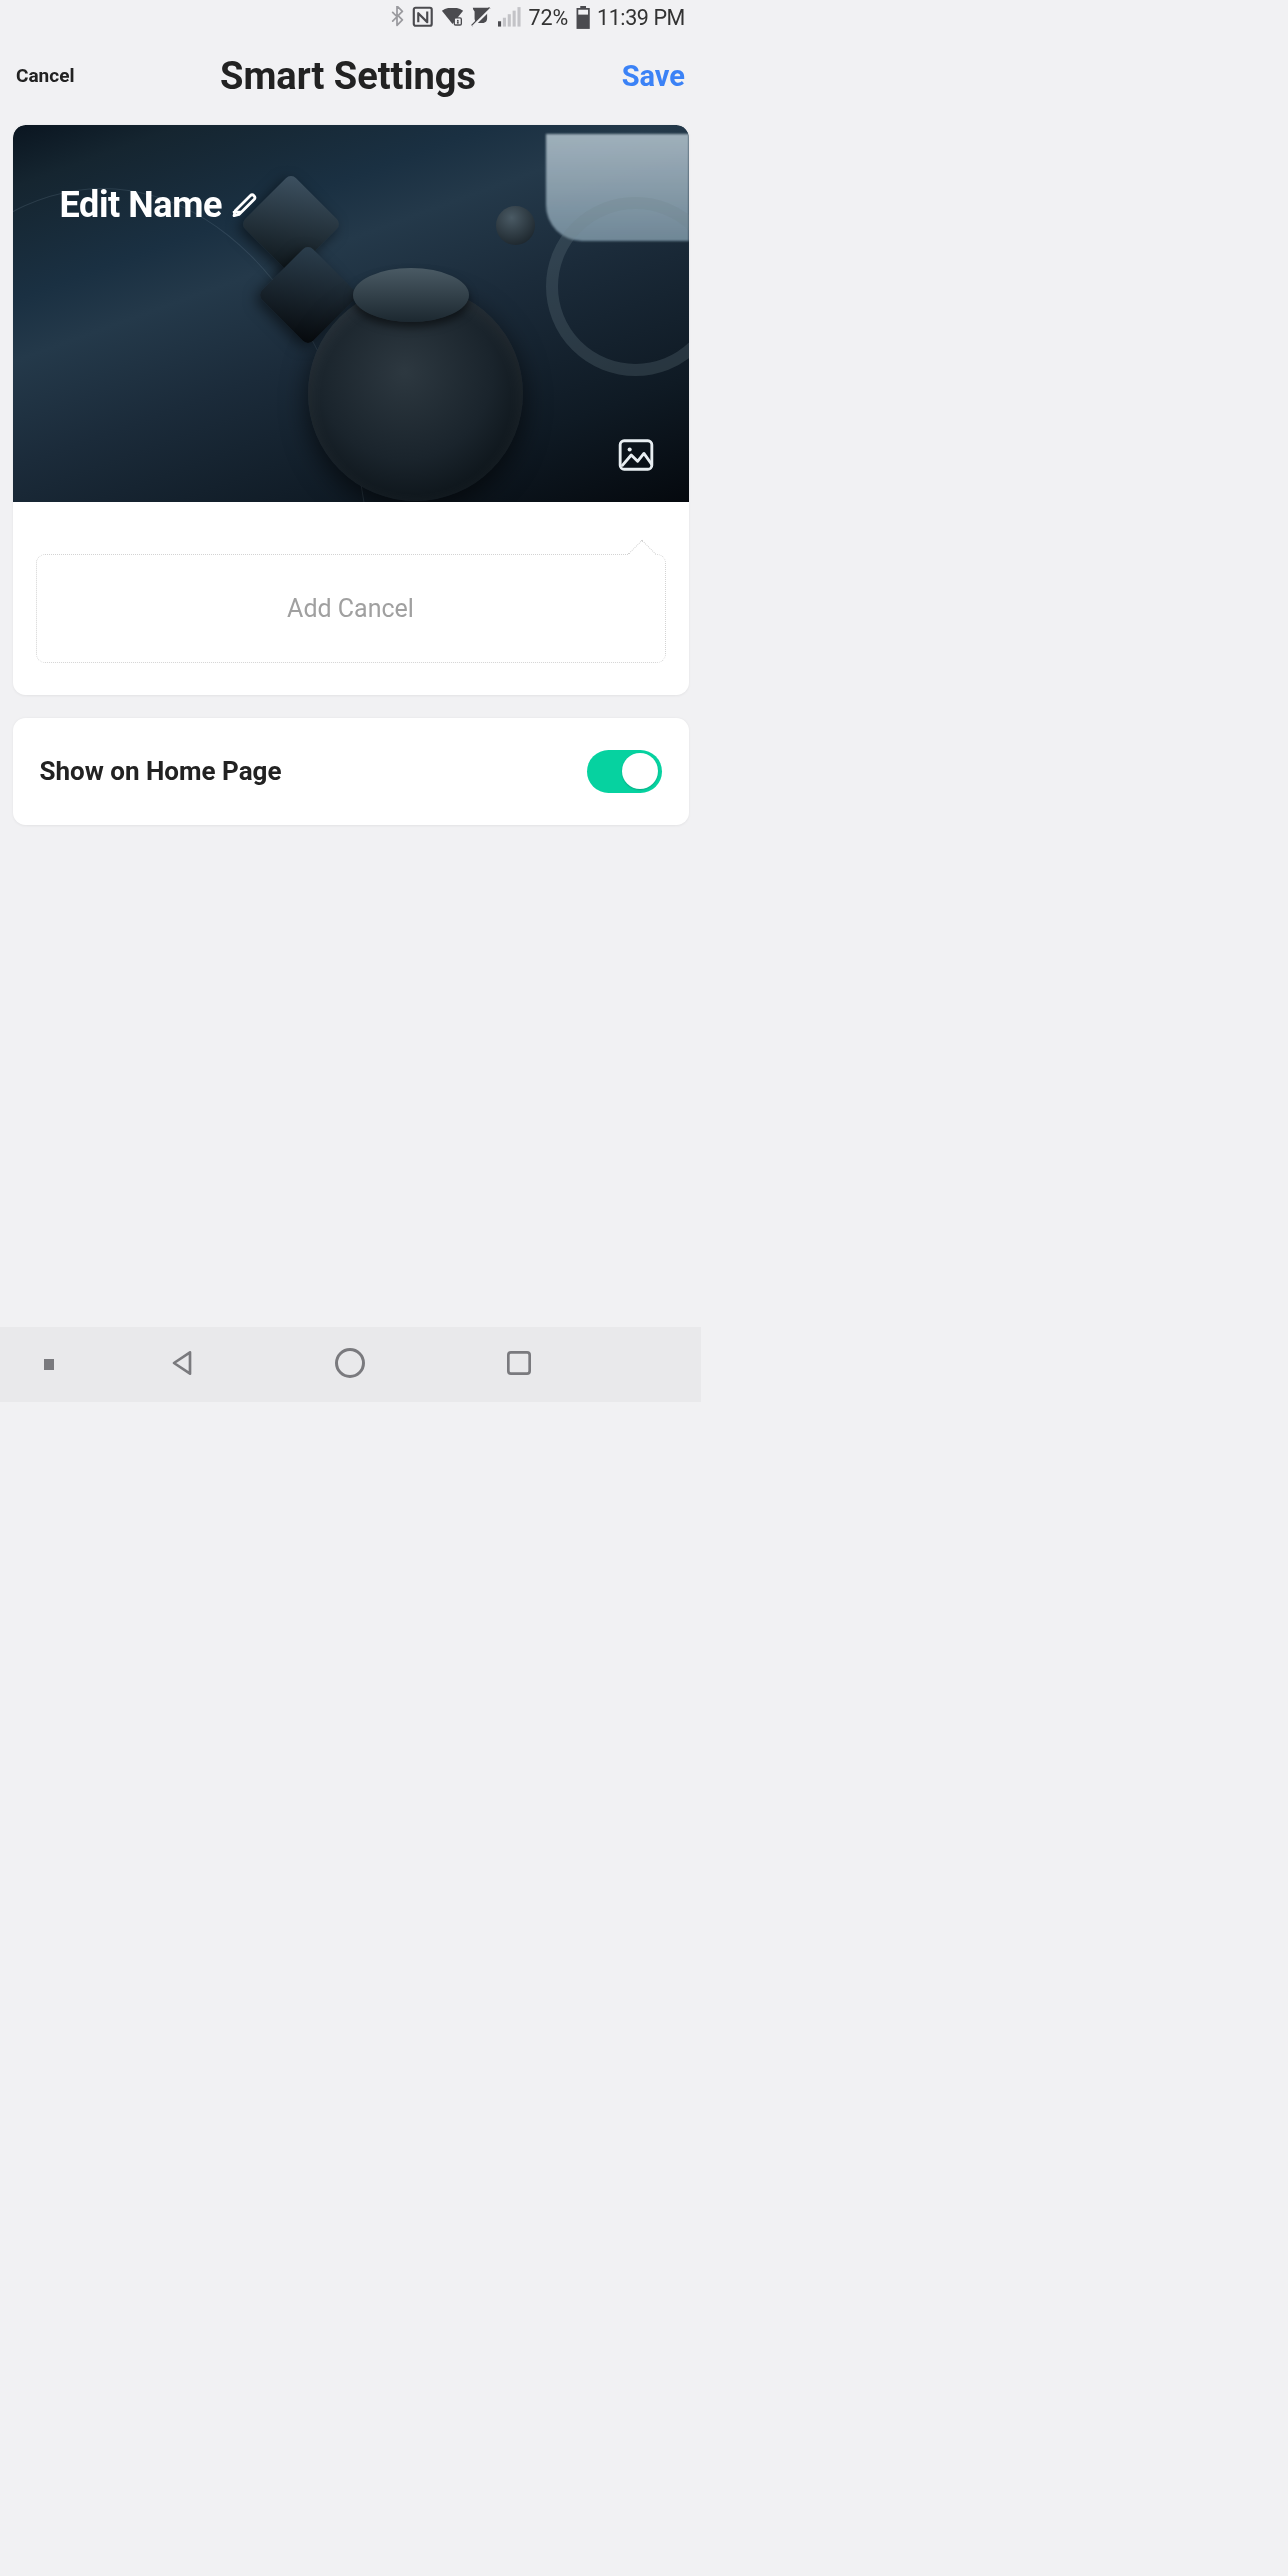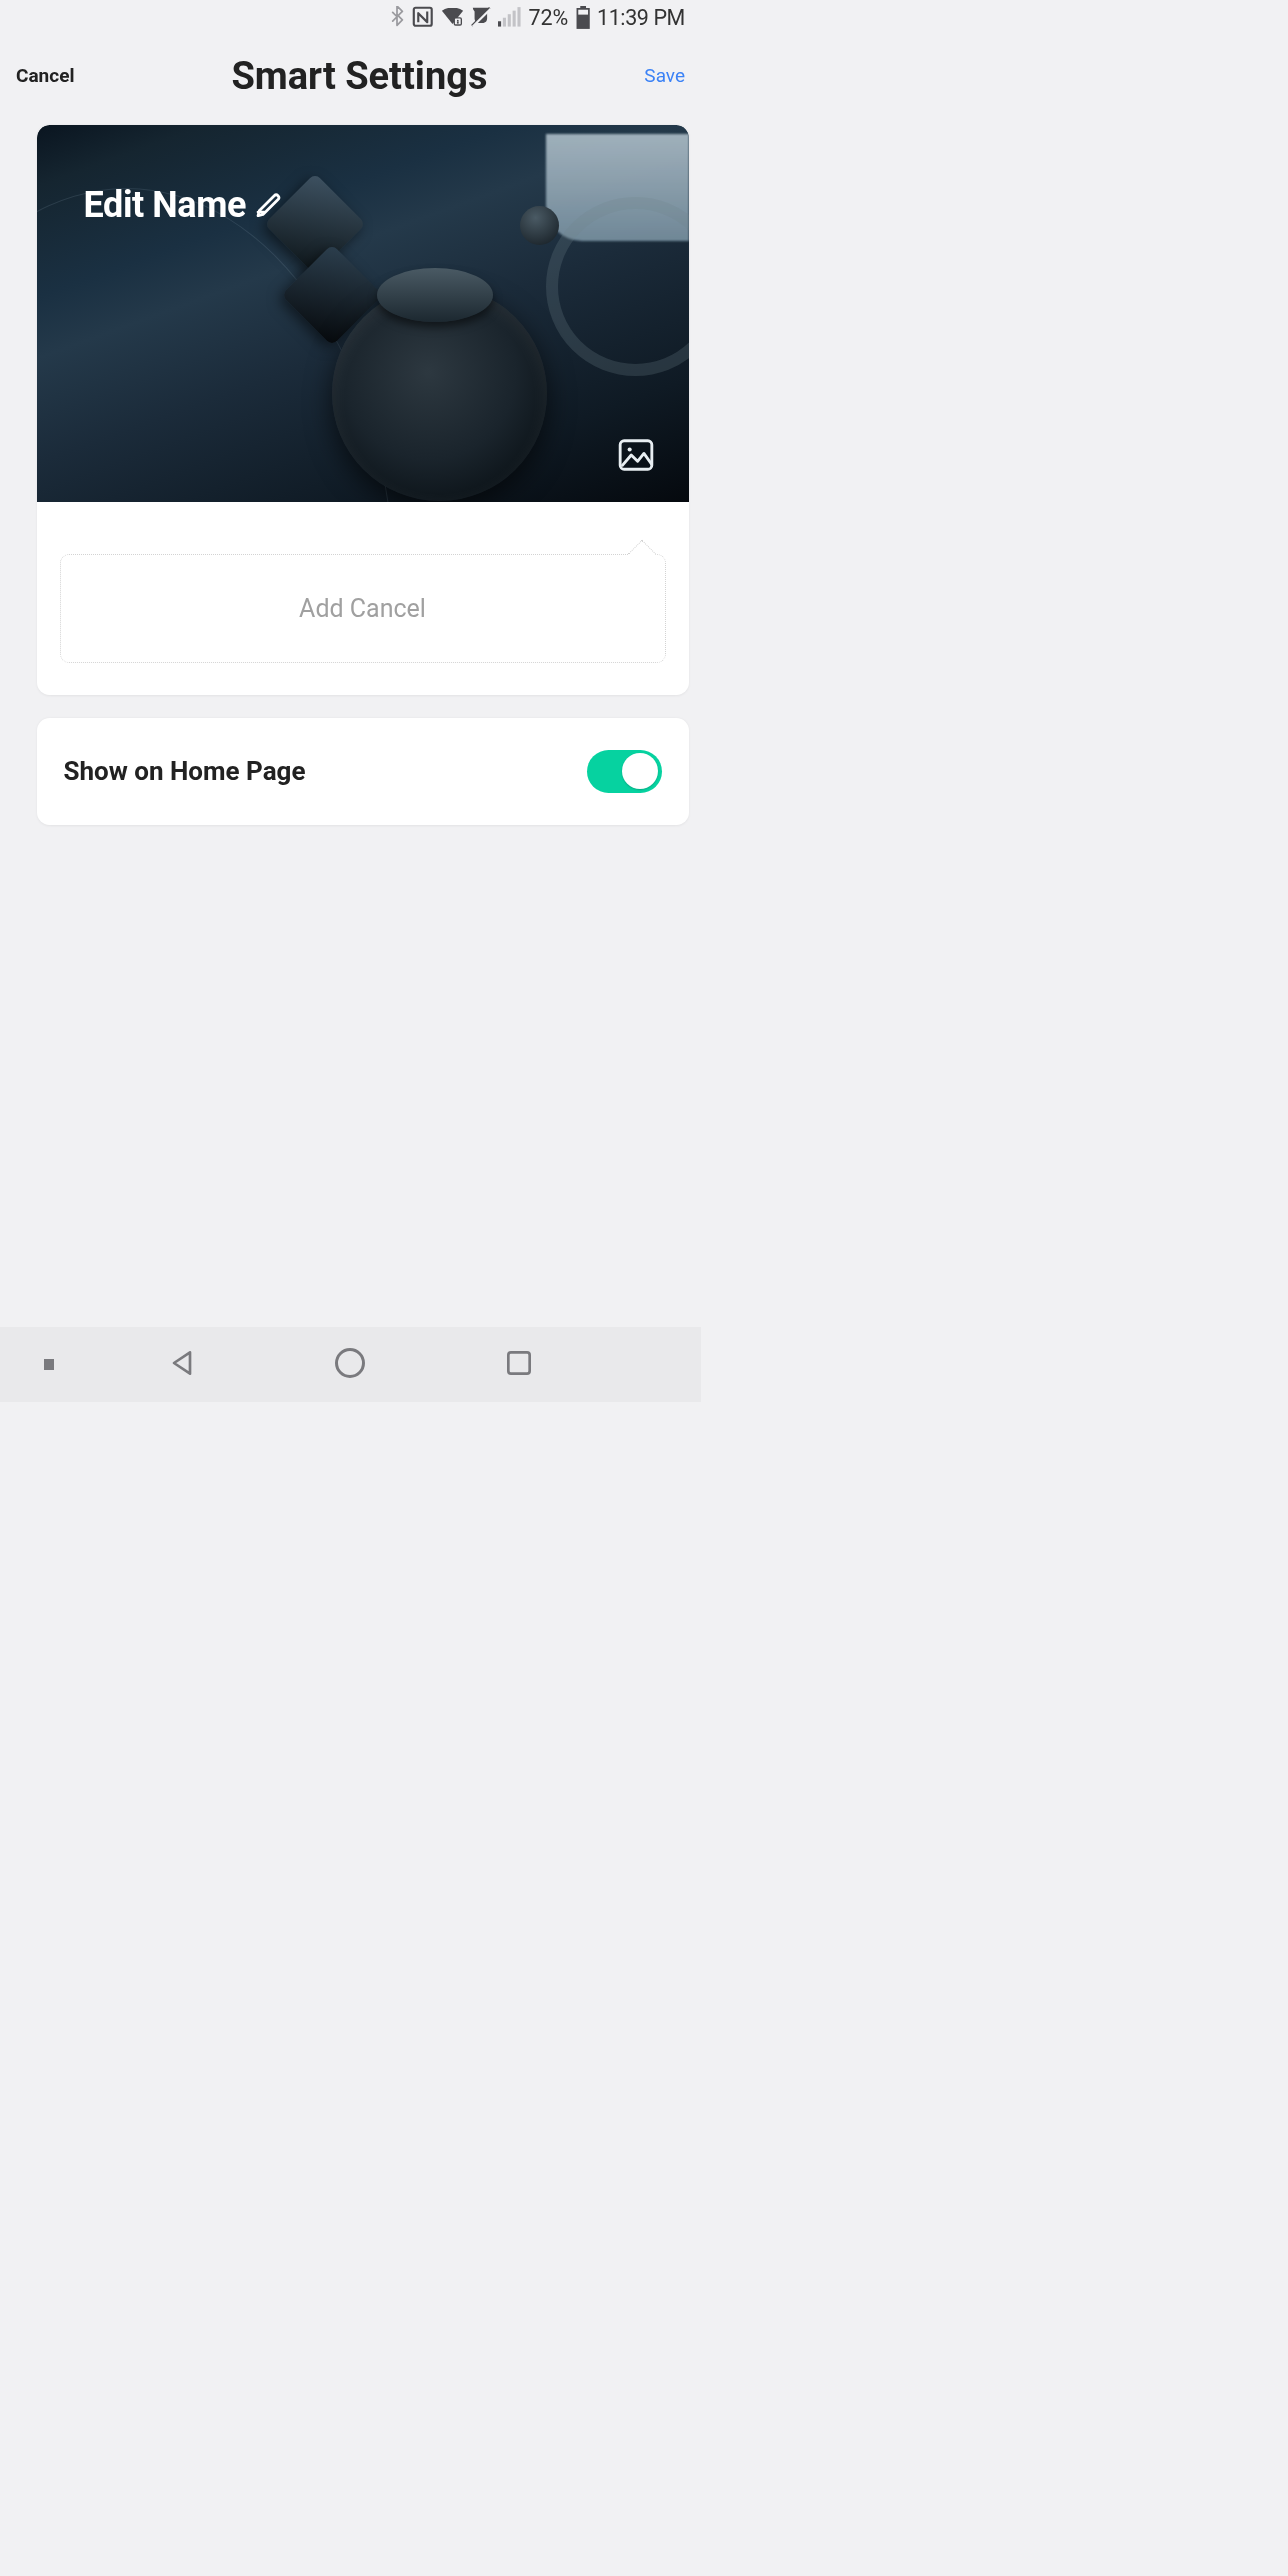--- a/index.html
+++ b/index.html
@@ -41,27 +41,27 @@
       font-size: 19px;
       font-weight: 700;
       color: #222;
     }
     .header .title {
       font-size: 38px;
       font-weight: 700;
       color: #222;
     }
     .header .save {
-      font-size: 19px;
-      font-weight: 400;
+      font-size: 29px;
+      font-weight: 700;
       color: #3b82f6;
     }
 
     
-    .content { padding: 0 12.5px; margin-left: 24px; }
+    .content { padding: 0 12.5px; }
 
     .card {
       background: #fff;
       border-radius: 12.5px;
       box-shadow: 0 0.9px 2.7px rgba(0,0,0,0.06);
       overflow: hidden;
     }
 
     
     .hero {

